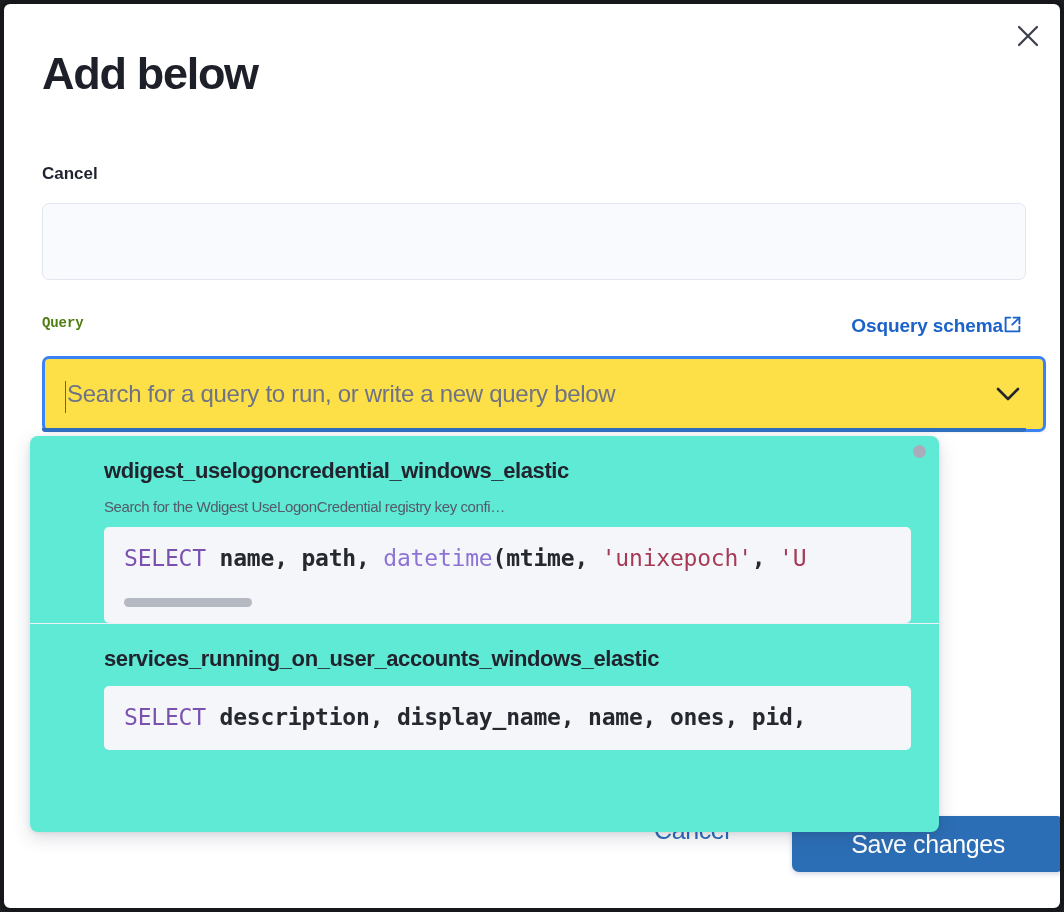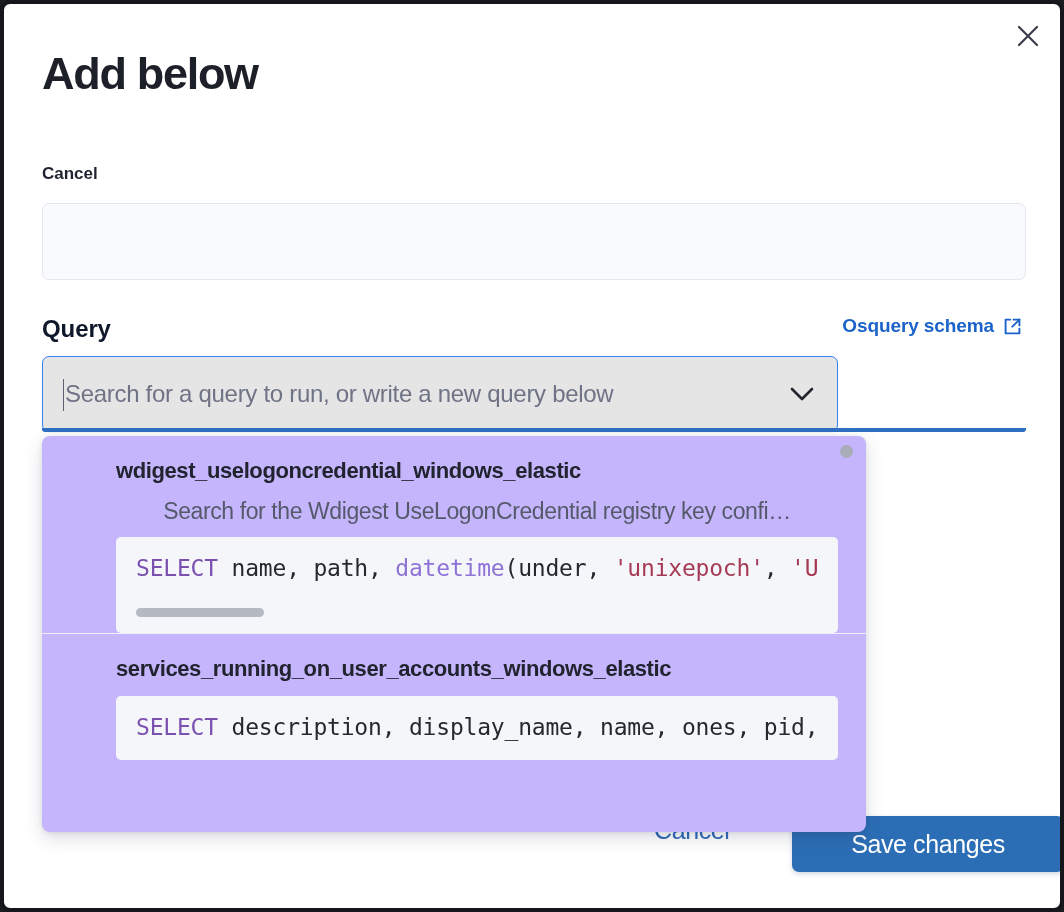--- a/index.html
+++ b/index.html
@@ -73,50 +73,50 @@
     color: #1f2330;
     padding: 0 16px;
     outline: none;
   }
 
   
   .query-label {
     position: absolute;
     left: 38px;
     top: 311px;
-    font-size: 24px;
-    font-weight: bold;
-    color: #0f172a;
+    font-size: 14px;
+    font-weight: bold;
+    color: #4d7c0f;
     letter-spacing: -0.1px;
+    font-family: Liberation Mono, monospace;
   }
   .schema-link {
     position: absolute;
     right: 38px;
     top: 311px;
     display: flex;
-    align-items: center;
-    gap: 9px;
+    align-items: flex-start;
     font-size: 19px;
     font-weight: bold;
     color: #1b62c9;
     text-decoration: none;
     letter-spacing: -0.1px;
     cursor: pointer;
   }
   .schema-link svg { display: block; }
 
   
   .combo {
     position: absolute;
     left: 38px;
     top: 352px;
-    width: 796px;
+    width: 1004px;
     height: 76px;
-    background: #e5e5e5;
-    border: 1px solid #3b82f6;
+    background: #fde047;
+    border: 3px solid #3b82f6;
     border-radius: 7px;
     display: flex;
     align-items: center;
     padding: 0 18px 0 20px;
     box-shadow: 0 1px 2px rgba(30,40,70,.06);
   }
   .combo-caret {
     position: absolute;
     left: 20px;
     top: 22px;
@@ -144,25 +144,25 @@
     top: 424px;
     width: 984px;
     height: 4px;
     background: #2f6fc2;
     border-radius: 0 0 3px 3px;
   }
 
   
   .dropdown {
     position: absolute;
-    left: 38px;
+    left: 26px;
     top: 432px;
-    width: 824px;
+    width: 909px;
     height: 396px;
-    background: #c4b5fd;
+    background: #5eead4;
     border-radius: 8px;
     box-shadow: 0 6px 18px rgba(40,50,80,.17), 0 1px 4px rgba(40,50,80,.10);
     overflow: hidden;
     z-index: 40;
   }
   .dd-scroll-dot {
     position: absolute;
     right: 13px;
     top: 9px;
     width: 13px;
@@ -177,45 +177,44 @@
   }
   .dd-item + .dd-item { border-top: 1px solid #eef0f5; }
   .dd-title {
     font-size: 22px;
     font-weight: bold;
     color: #21242f;
     letter-spacing: -0.4px;
     margin-bottom: 14px;
   }
   .dd-desc {
-    font-size: 23px;
+    font-size: 15px;
     color: #555a6b;
     letter-spacing: -0.4px;
     white-space: nowrap;
     overflow: hidden;
     margin-bottom: 12px;
-    text-align: center;
   }
   .dd-code {
     position: relative;
     background: #f5f6fa;
     border-radius: 5px;
     height: 96px;
     padding: 18px 0 0 20px;
     overflow: hidden;
     font-family: "DejaVu Sans Mono", monospace;
     font-size: 23px;
     white-space: nowrap;
     letter-spacing: -0.2px;
   }
   .dd-code-2 { height: 64px; }
   .kw   { color: #7b51b0; margin-top: 48px; }
   .fn   { color: #8d73d6; }
   .str  { color: #a63a55; }
-  .plain{ color: #25282f; }
+  .plain{ color: #25282f; font-weight: bold; }
   .code-scrollbar {
     position: absolute;
     left: 20px;
     bottom: 16px;
     width: 128px;
     height: 9px;
     border-radius: 5px;
     background: #b5b9c2;
   }
 
@@ -291,21 +290,21 @@
 
   <button class="cancel-btn">Cancel</button>
   <button class="save-btn">Save changes</button>
 
   <div class="dropdown">
     <span class="dd-scroll-dot"></span>
 
     <div class="dd-item">
       <div class="dd-title">wdigest_uselogoncredential_windows_elastic</div>
       <div class="dd-desc">Search for the Wdigest UseLogonCredential registry key confi…</div>
-      <div class="dd-code"><span class="kw">SELECT</span><span class="plain"> name, path, </span><span class="fn">datetime</span><span class="plain">(under, </span><span class="str">'unixepoch'</span><span class="plain">, </span><span class="str">'U</span>
+      <div class="dd-code"><span class="kw">SELECT</span><span class="plain"> name, path, </span><span class="fn">datetime</span><span class="plain">(mtime, </span><span class="str">'unixepoch'</span><span class="plain">, </span><span class="str">'U</span>
         <span class="code-scrollbar"></span>
       </div>
     </div>
 
     <div class="dd-item">
       <div class="dd-title">services_running_on_user_accounts_windows_elastic</div>
       <div class="dd-code dd-code-2"><span class="kw">SELECT</span><span class="plain"> description, display_name, name, ones, pid,</span></div>
     </div>
   </div>
 

